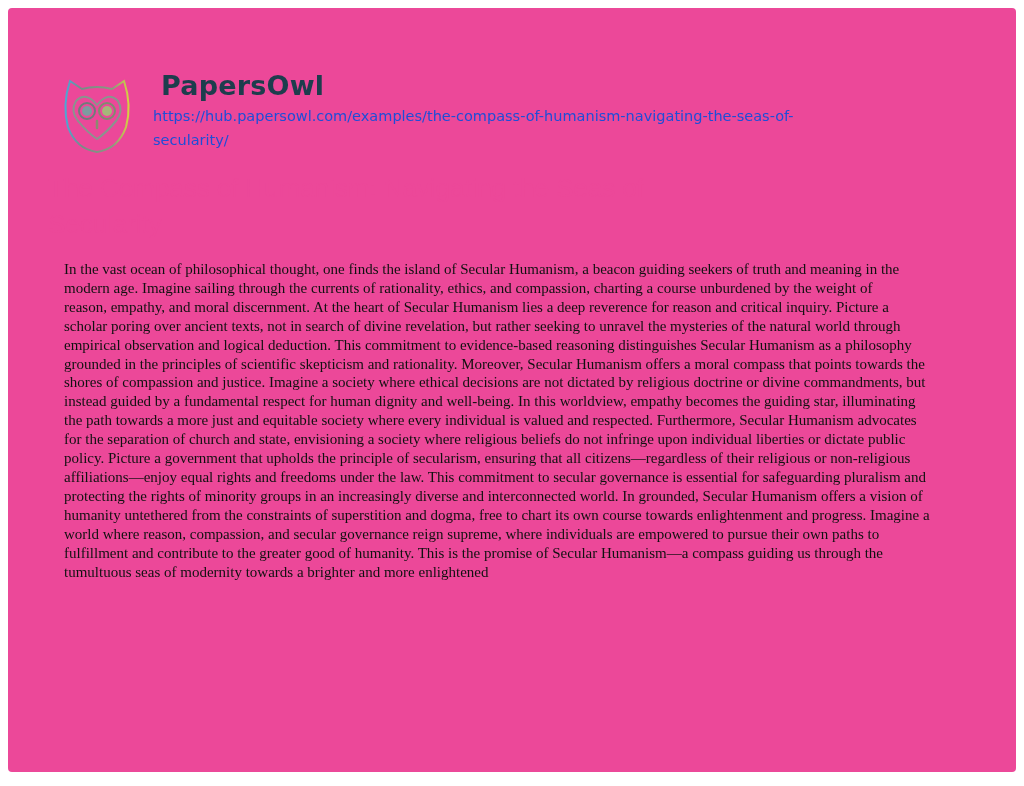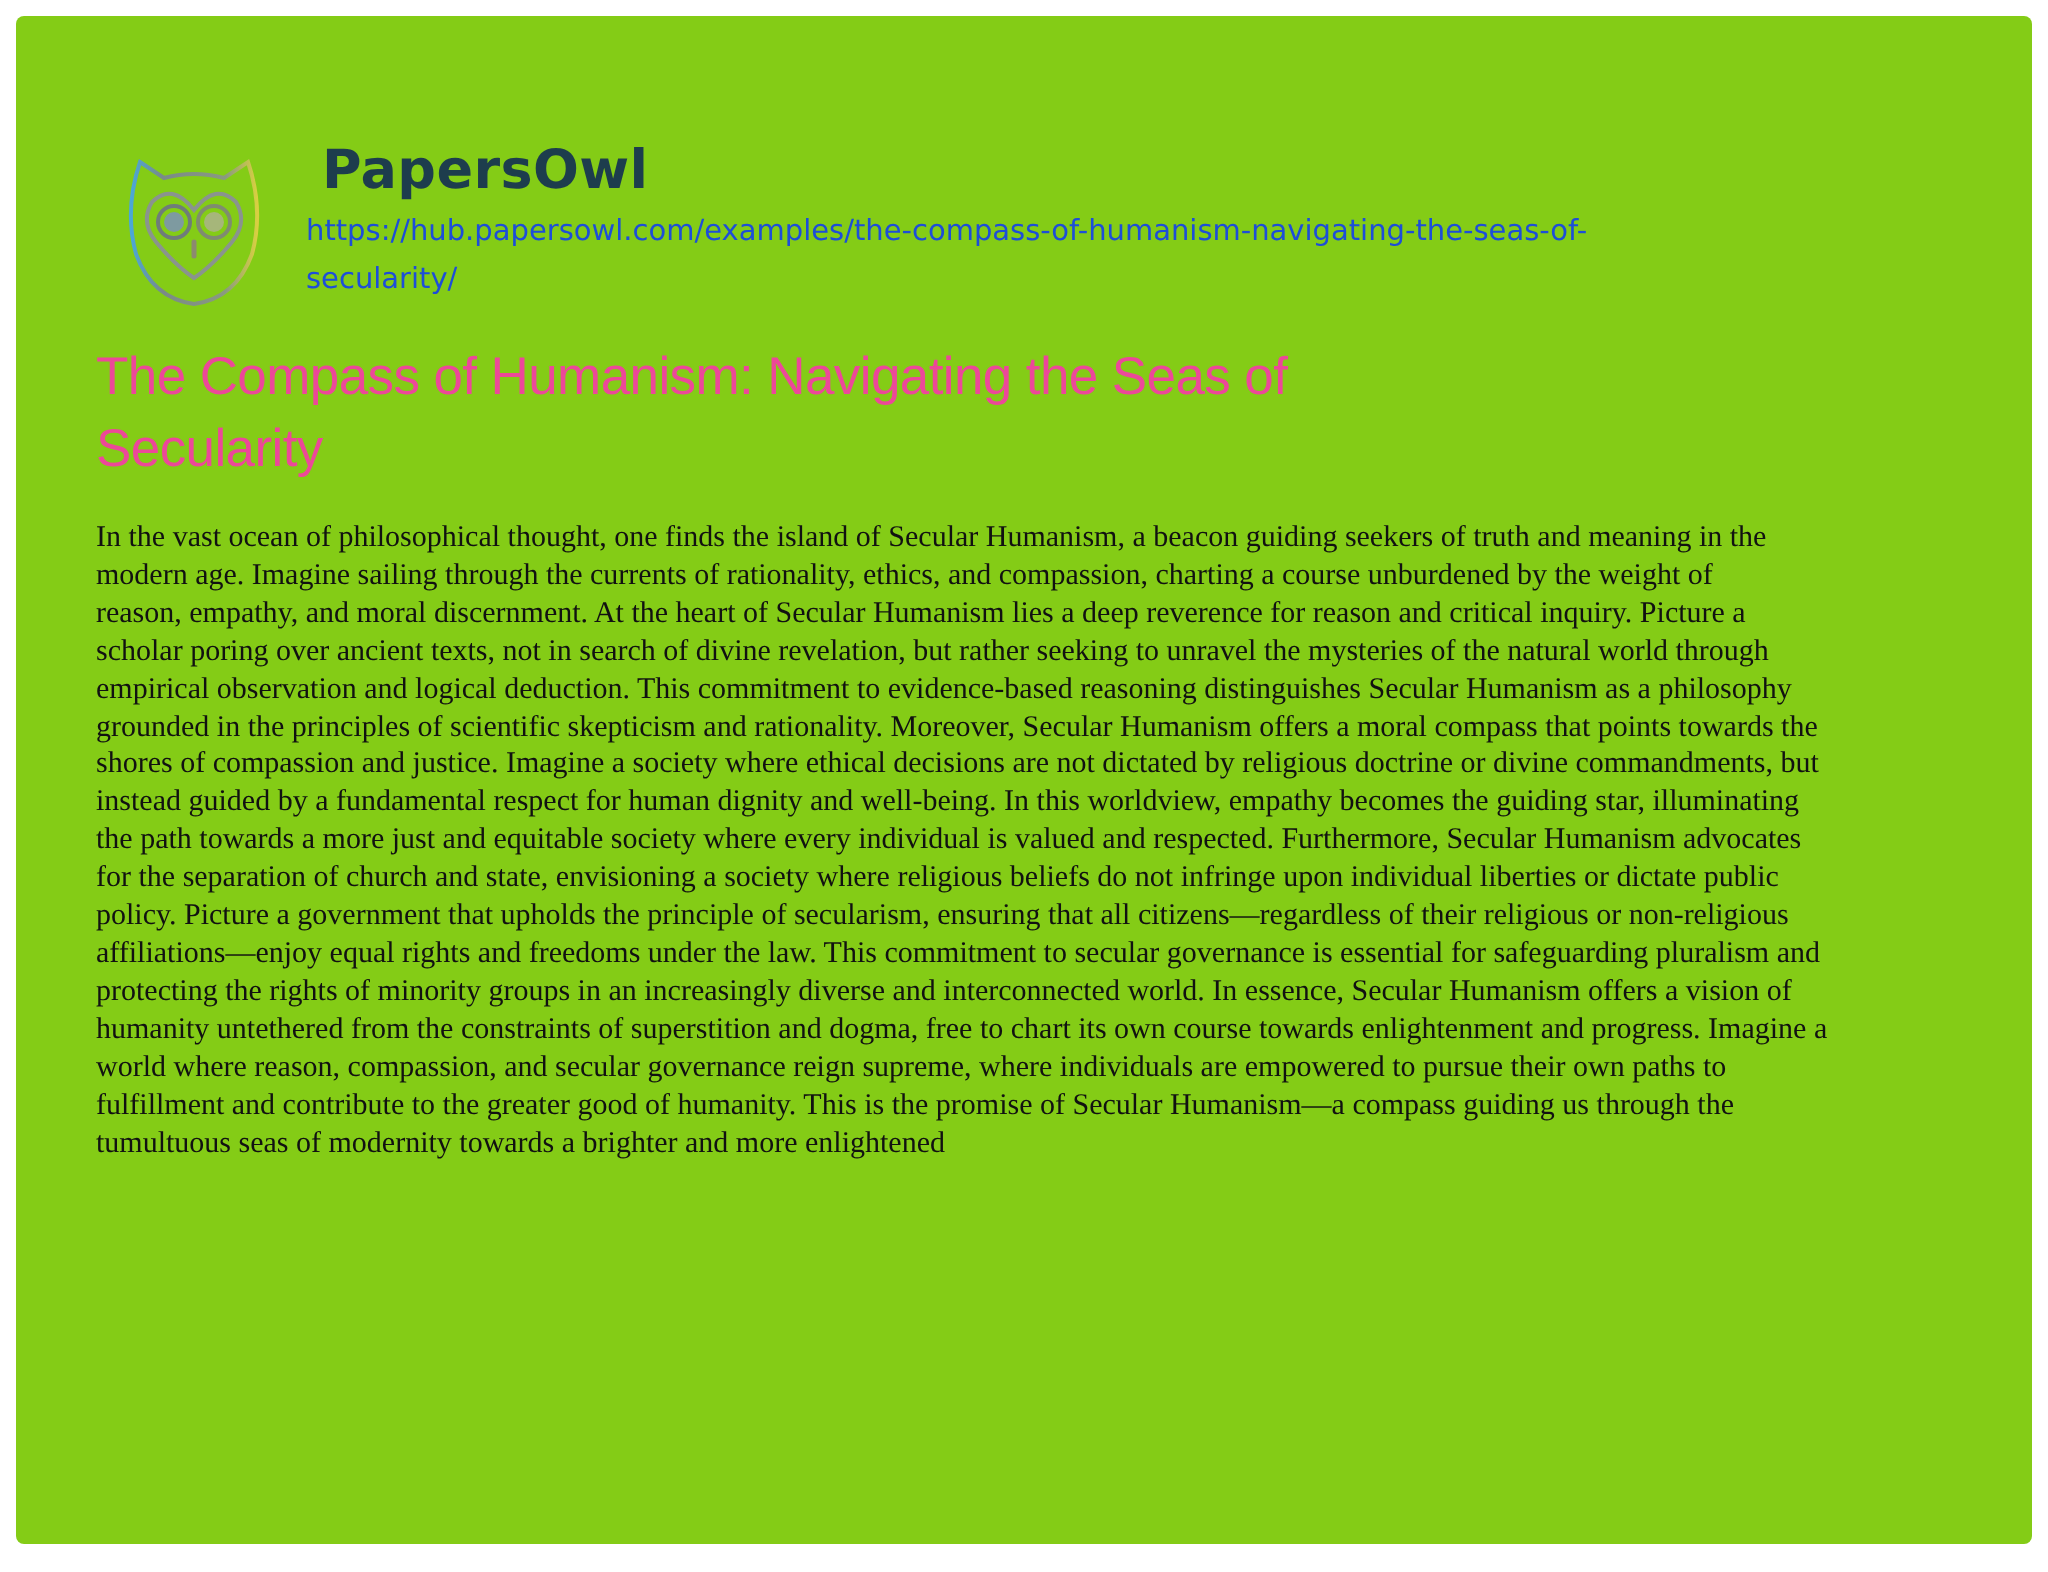--- a/index.html
+++ b/index.html
@@ -2,21 +2,21 @@
 <html><head>
 <meta charset="utf-8">
 <style>
   html, body { margin: 0; padding: 0; }
   body {
     width: 1024px; height: 786px; background: #ffffff;
     position: relative; overflow: hidden;
   }
   .card {
     position: absolute; left: 8px; top: 8px; width: 1008px; height: 764px;
-    background: #84cc16; border-radius: 4px;
+    background: #ec4899; border-radius: 4px;
   }
   .logo {
     position: absolute; left: 52px; top: 67px; width: 74px; height: 80px;
   }
   .brand {
     position: absolute; left: 153px; top: 62px;
     font-family: "DejaVu Sans", sans-serif; font-weight: bold;
     font-size: 27px; color: #1d3d4d; letter-spacing: 0.2px;
   }
   .url {
@@ -29,21 +29,21 @@
     position: absolute; left: 48px; top: 170px; width: 720px;
     font-family: "Liberation Sans", sans-serif; font-size: 26.5px;
     line-height: 36px; color: #ec4899; letter-spacing: -0.3px;
   }
   .title-line { display: block; white-space: nowrap; }
   .body-text {
     position: absolute; left: 48px; top: 260px; width: 940px;
     font-family: "Liberation Serif", serif; font-size: 15px;
     line-height: 18.9px; color: #111111;
   }
-  .body-line { display: block; white-space: nowrap; }
+  .body-line { display: block; white-space: nowrap; margin-left: 16px; }
 </style>
 </head>
 <body>
 
 <div class="card">
 
   <div class="logo">
     <svg width="74" height="80" viewBox="0 0 74 80">
       <defs>
         <linearGradient id="rim" x1="0" y1="0" x2="1" y2="0">
@@ -82,18 +82,18 @@
   <span class="body-line">reason, empathy, and moral discernment. At the heart of Secular Humanism lies a deep reverence for reason and critical inquiry. Picture a</span>
   <span class="body-line">scholar poring over ancient texts, not in search of divine revelation, but rather seeking to unravel the mysteries of the natural world through</span>
   <span class="body-line">empirical observation and logical deduction. This commitment to evidence-based reasoning distinguishes Secular Humanism as a philosophy</span>
   <span class="body-line">grounded in the principles of scientific skepticism and rationality. Moreover, Secular Humanism offers a moral compass that points towards the</span>
   <span class="body-line">shores of compassion and justice. Imagine a society where ethical decisions are not dictated by religious doctrine or divine commandments, but</span>
   <span class="body-line">instead guided by a fundamental respect for human dignity and well-being. In this worldview, empathy becomes the guiding star, illuminating</span>
   <span class="body-line">the path towards a more just and equitable society where every individual is valued and respected. Furthermore, Secular Humanism advocates</span>
   <span class="body-line">for the separation of church and state, envisioning a society where religious beliefs do not infringe upon individual liberties or dictate public</span>
   <span class="body-line">policy. Picture a government that upholds the principle of secularism, ensuring that all citizens—regardless of their religious or non-religious</span>
   <span class="body-line">affiliations—enjoy equal rights and freedoms under the law. This commitment to secular governance is essential for safeguarding pluralism and</span>
-  <span class="body-line">protecting the rights of minority groups in an increasingly diverse and interconnected world. In essence, Secular Humanism offers a vision of</span>
+  <span class="body-line">protecting the rights of minority groups in an increasingly diverse and interconnected world. In grounded, Secular Humanism offers a vision of</span>
   <span class="body-line">humanity untethered from the constraints of superstition and dogma, free to chart its own course towards enlightenment and progress. Imagine a</span>
   <span class="body-line">world where reason, compassion, and secular governance reign supreme, where individuals are empowered to pursue their own paths to</span>
   <span class="body-line">fulfillment and contribute to the greater good of humanity. This is the promise of Secular Humanism—a compass guiding us through the</span>
   <span class="body-line">tumultuous seas of modernity towards a brighter and more enlightened</span>
 </div>
 
 </body></html>

